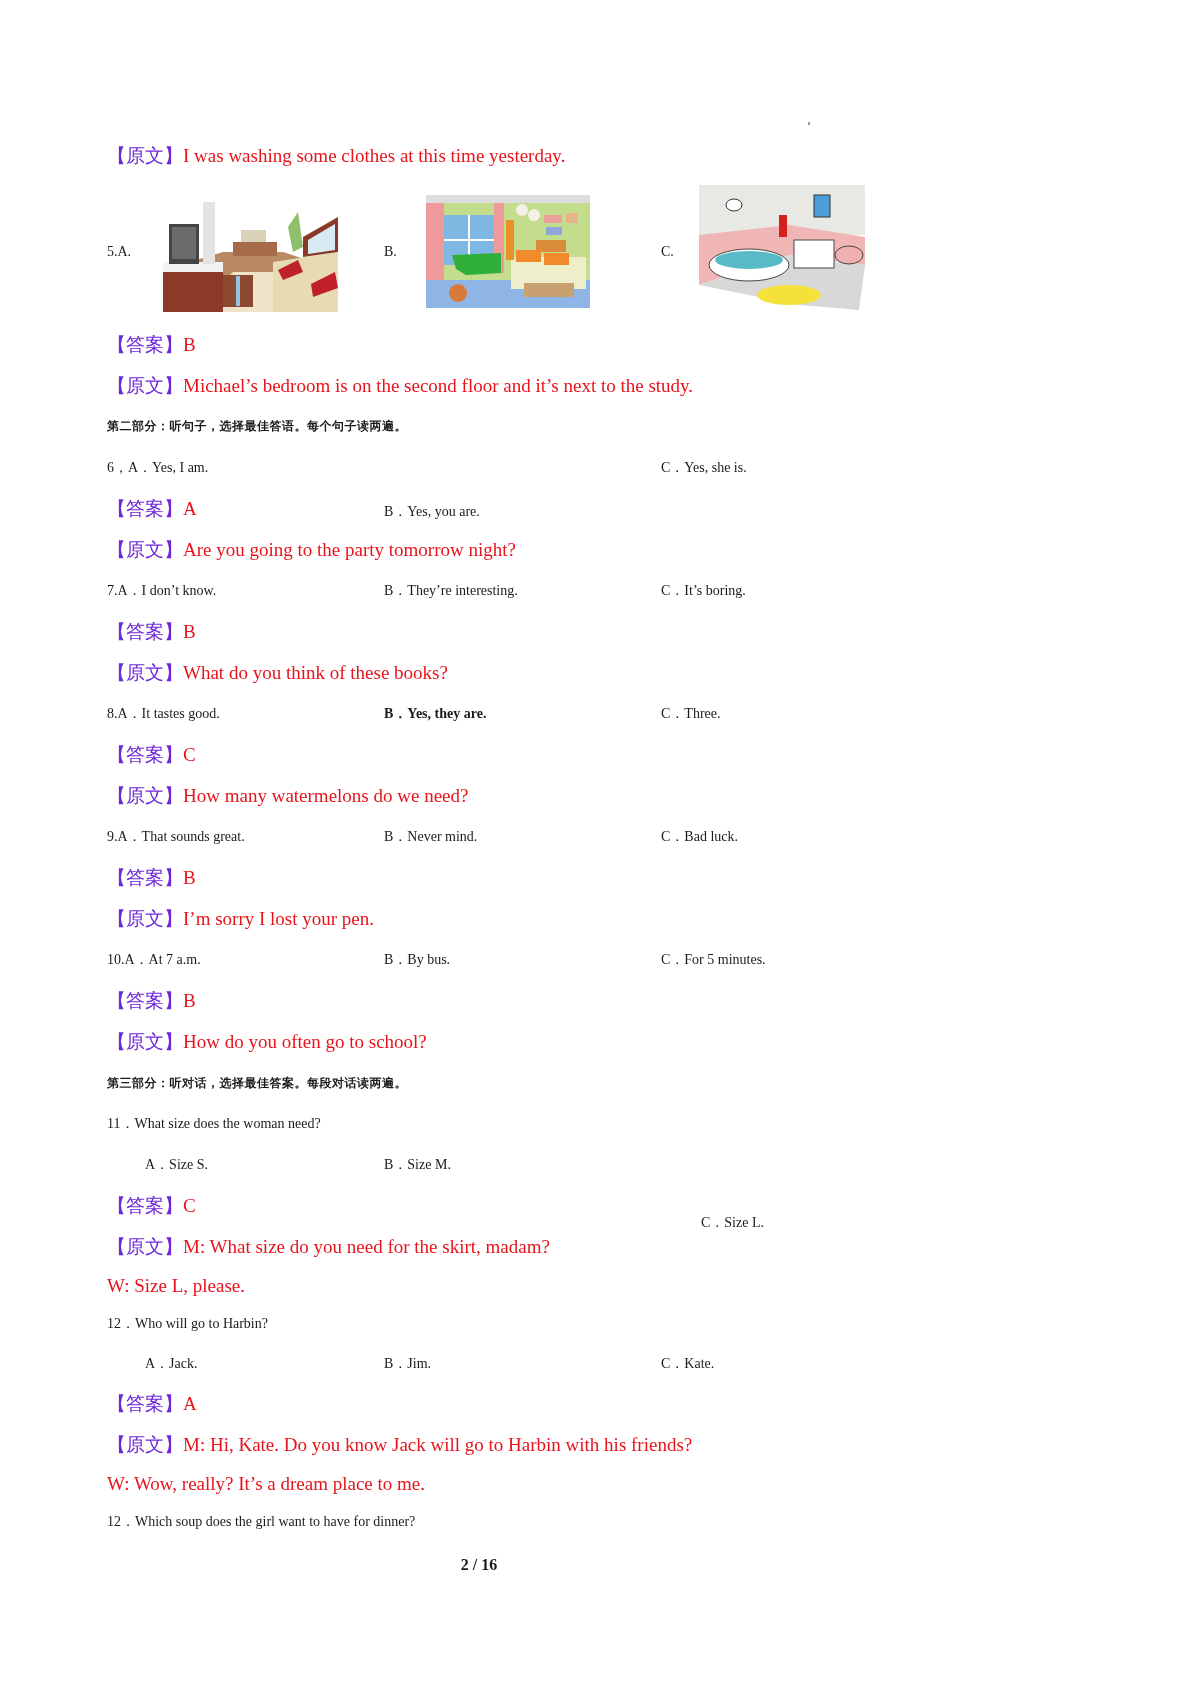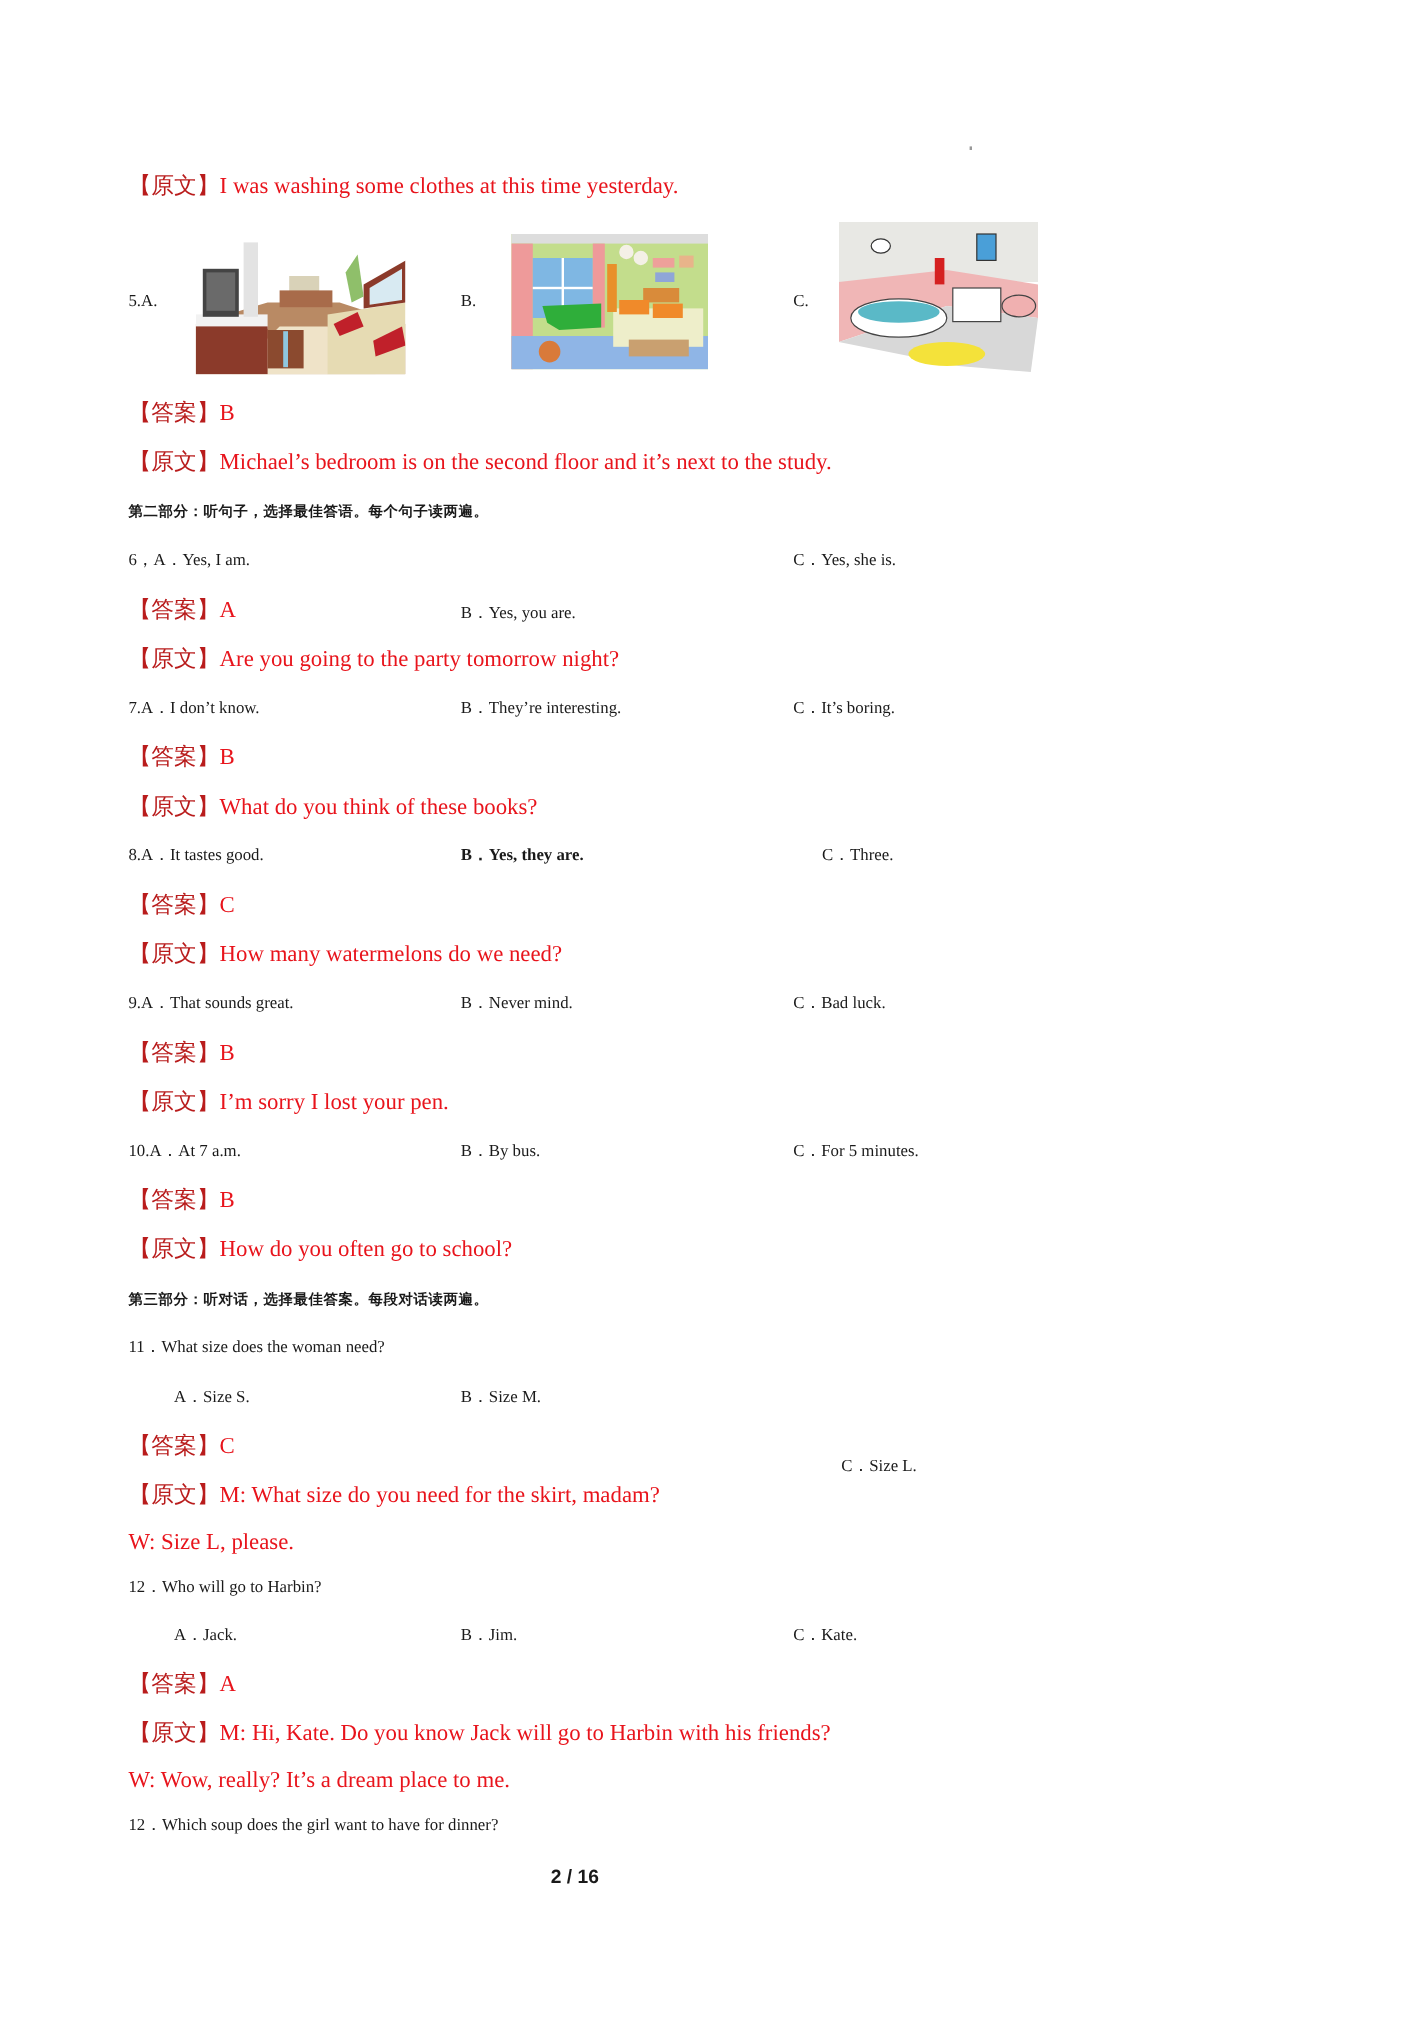--- a/index.html
+++ b/index.html
@@ -1,29 +1,29 @@
 <!DOCTYPE html>
 <html><head>
 <meta charset="utf-8">
 <style>
   html, body { margin:0; padding:0; background:#ffffff; }
   body { width:1190px; height:1683px; position:relative; overflow:hidden;
          font-family:"Liberation Serif","DejaVu Serif",serif; color:#1a1a1a; }
   .line { position:absolute; left:107px; font-size:19px; line-height:24px; white-space:nowrap; }
   .red { color:#e8141c; }
-  .tag { color:#b91c1c; }
+  .tag { color:#6d28d9; }
   .bold { font-weight:bold; font-family:"DejaVu Sans","Liberation Sans",sans-serif; font-size:12px; letter-spacing:0.5px; }
   .opt { position:absolute; font-size:14px; line-height:24px; white-space:nowrap; }
   .colA { left:107px; }
   .colA2 { left:145px; }
   .colB { left:384px; }
   .colC { left:661px; }
   .pic { position:absolute; overflow:hidden; }
   .pagenum { position:absolute; left:0; width:958px; text-align:center; top:1556px;
-             font-family:Liberation Sans, sans-serif; font-weight:bold; font-size:16px; }
+             font-family:Liberation Serif, serif; font-weight:bold; font-size:16px; }
   .dot { position:absolute; left:808px; top:122px; width:2px; height:3px; background:#999; }
 </style>
 </head>
 <body>
 
 <div class="dot"></div>
 
 <div class="line" style="top:144px;">
   <span class="tag">【原文】</span><span class="red">I was washing some clothes at this time yesterday.</span>
 </div>
@@ -121,21 +121,21 @@
 <div class="opt colC" style="top:579px;">C．It’s boring.</div>
 <div class="line" style="top:620px;">
   <span class="tag">【答案】</span><span class="red">B</span>
 </div>
 <div class="line" style="top:661px;">
   <span class="tag">【原文】</span><span class="red">What do you think of these books?</span>
 </div>
 
 <div class="opt colA" style="top:702px;">8.A．It tastes good.</div>
 <div class="opt colB" style="top:702px;font-weight:bold;">B．Yes, they are.</div>
-<div class="opt colC" style="top:702px;margin-left:24px;">C．Three.</div>
+<div class="opt colC" style="top:702px;">C．Three.</div>
 <div class="line" style="top:743px;">
   <span class="tag">【答案】</span><span class="red">C</span>
 </div>
 <div class="line" style="top:784px;">
   <span class="tag">【原文】</span><span class="red">How many watermelons do we need?</span>
 </div>
 
 <div class="opt colA" style="top:825px;">9.A．That sounds great.</div>
 <div class="opt colB" style="top:825px;">B．Never mind.</div>
 <div class="opt colC" style="top:825px;">C．Bad luck.</div>

